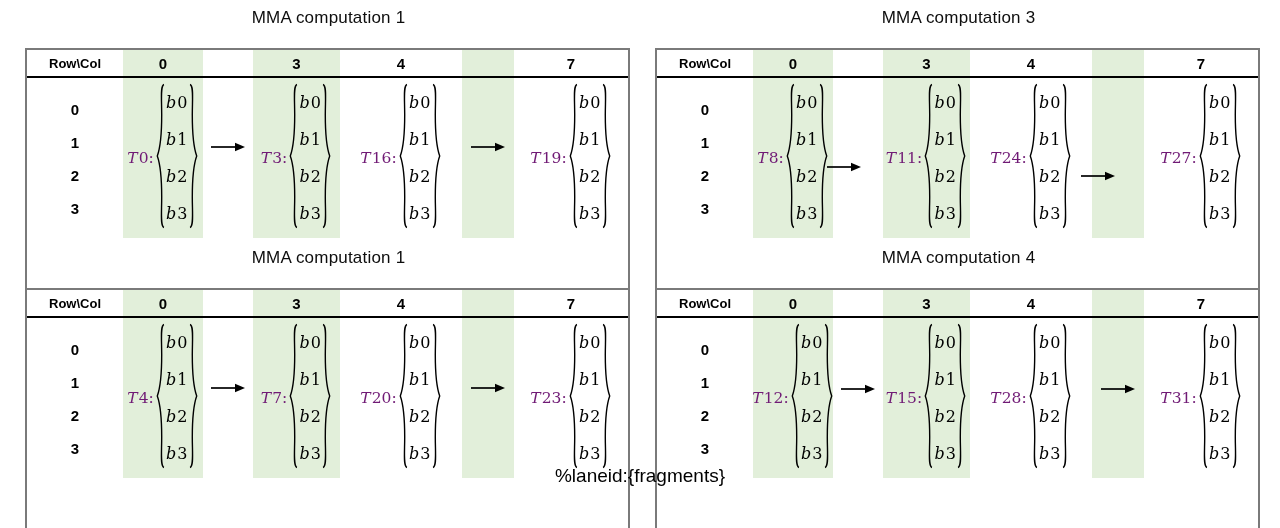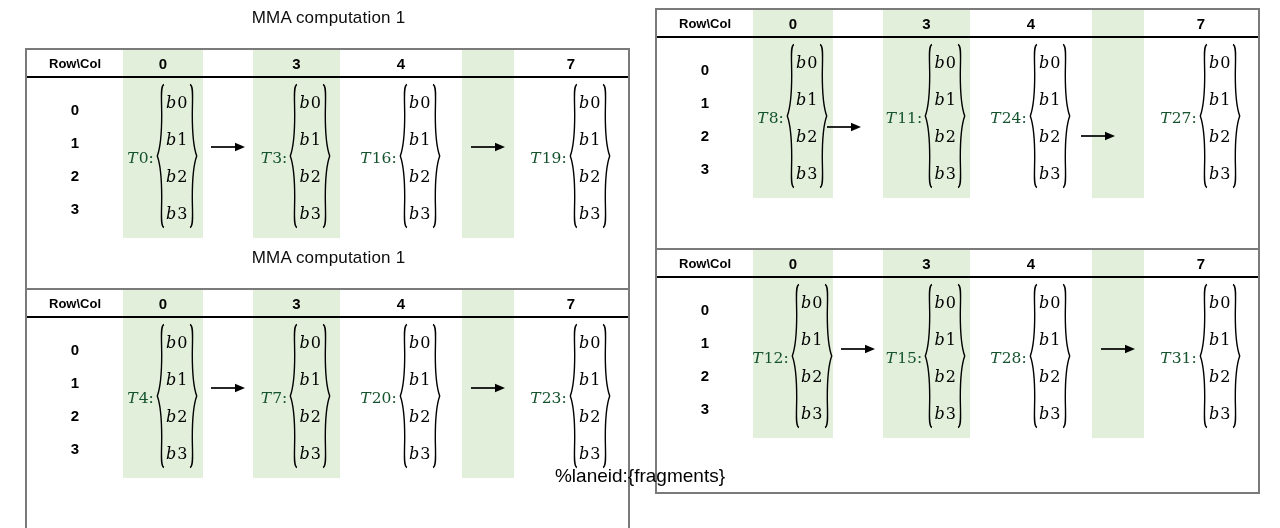--- a/index.html
+++ b/index.html
@@ -27,21 +27,21 @@
   .hcell.corner { font-size:13px; }
   .green { background:var(--hl,#e2efda); }
   .bcell { display:flex; align-items:center; justify-content:center; position:relative; }
 
   .rowhdrs { flex-direction:column; justify-content:flex-start; padding-top:15px; box-sizing:border-box; }
   .rowhdr { height:33px; line-height:33px; font-weight:bold; font-size:15px; color:#000; }
 
   .fragment { display:flex; align-items:center; }
   .flabel {
     font-family:"DejaVu Serif","Liberation Serif",serif; font-size:15.5px;
-    color:#14532d; white-space:nowrap; margin-right:1px;
+    color:#701a75; white-space:nowrap; margin-right:1px;
   }
   .flabel i, .fitem i { font-style:italic; padding-right:1px; }
   .fitems { display:flex; flex-direction:column; margin:0 1px; }
   .fitem {
     height:37px; min-width:22px; display:flex; align-items:center; justify-content:center;
     font-family:"DejaVu Serif","Liberation Serif",serif; font-size:16px; color:#000;
   }
   .brace { display:block; }
   .brace.right { transform:scaleX(-1); }
 
@@ -201,20 +201,21 @@
                 </span>
               </div>
               <span class="brace right"><svg width="10" height="148" viewBox="0 0 10 148">
                   <path d="M9,2.5 C5.2,3.5 6.7,17 6.7,33 C6.7,53 5.9,64 2.3,74 C5.9,84 6.7,95 6.7,115 C6.7,131 5.2,144.5 9,145.5" fill="none" stroke="#000" stroke-width="1.4"></path>
                 </svg></span>
             </div>
           </div>
         </div>
       </div>
       <div class="panel" data-pid="c3" style="left: 655px; top: 8px;">
+        <div class="panel-title">MMA computation 3</div>
         <div class="mma-table">
           <div class="hcell corner">Row\Col</div>
           <div class="hcell green">0</div>
           <div class="hcell"></div>
           <div class="hcell green">3</div>
           <div class="hcell">4</div>
           <div class="hcell green"></div>
           <div class="hcell">7</div>
           <div class="bcell rowhdrs">
             <div class="rowhdr">0</div>
@@ -492,20 +493,21 @@
                 </span>
               </div>
               <span class="brace right"><svg width="10" height="148" viewBox="0 0 10 148">
                   <path d="M9,2.5 C5.2,3.5 6.7,17 6.7,33 C6.7,53 5.9,64 2.3,74 C5.9,84 6.7,95 6.7,115 C6.7,131 5.2,144.5 9,145.5" fill="none" stroke="#000" stroke-width="1.4"></path>
                 </svg></span>
             </div>
           </div>
         </div>
       </div>
       <div class="panel" data-pid="c4" style="left: 655px; top: 248px;">
+        <div class="panel-title">MMA computation 4</div>
         <div class="mma-table">
           <div class="hcell corner">Row\Col</div>
           <div class="hcell green">0</div>
           <div class="hcell"></div>
           <div class="hcell green">3</div>
           <div class="hcell">4</div>
           <div class="hcell green"></div>
           <div class="hcell">7</div>
           <div class="bcell rowhdrs">
             <div class="rowhdr">0</div>

